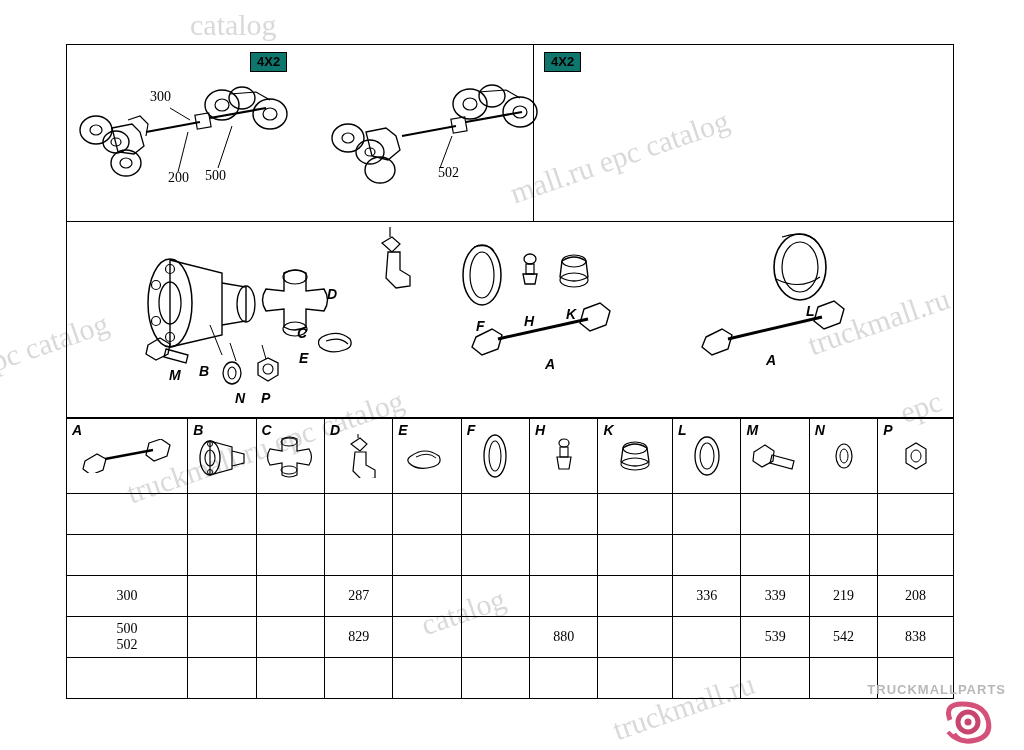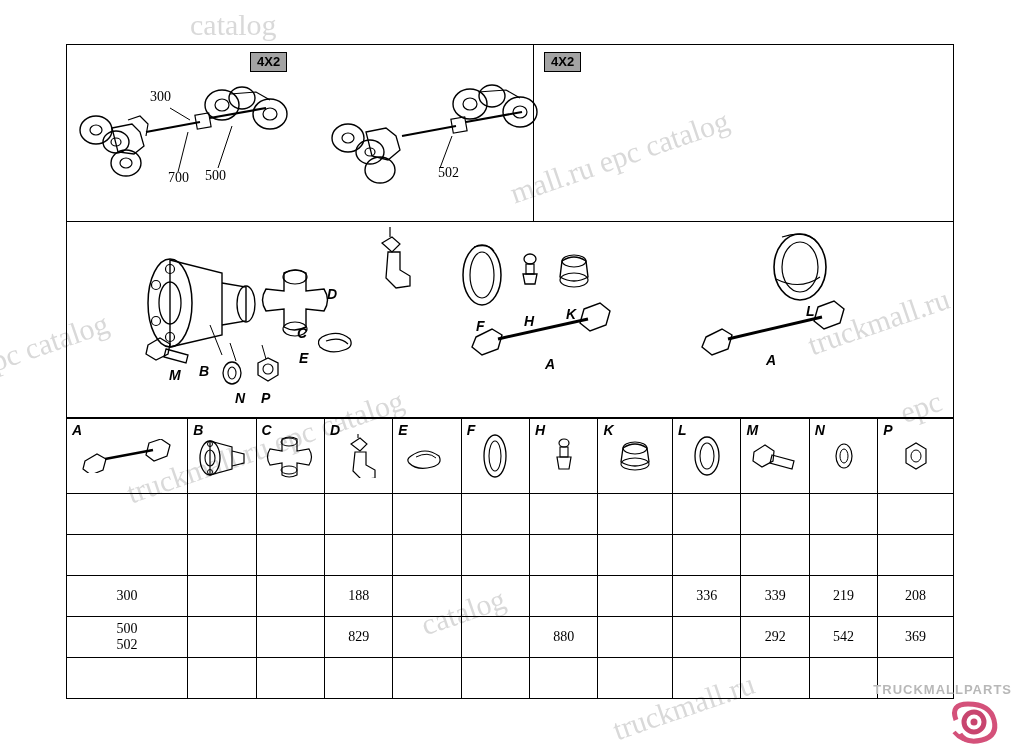--- a/index.html
+++ b/index.html
@@ -45,21 +45,21 @@
 
   
   #topSplit{left:0;width:0;top:0;height:176px;border-left:1.6px solid #000;}
 
   .tag{
     position:absolute;
     border:1.4px solid #000;
     font-size:13px;
     font-weight:bold;
     padding:2px 6px 3px 6px;
-    background:#a3a3a3;
+    background:#0f766e;
     font-family:"Liberation Sans", sans-serif;
     line-height:1;
   }
 
   .lbl{
     position:absolute;
     font-size:14px;
     font-family:"Liberation Serif", serif;
     white-space:nowrap;
   }
@@ -89,21 +89,21 @@
     font-size:14px;
     font-weight:bold;
     font-style:italic;
     font-family:"Liberation Sans",sans-serif;
   }
   .iconbox{width:100%;height:100%;display:flex;align-items:center;justify-content:center;}
   .twoline{line-height:1.15;}
 
   
   .logo{
-    position:absolute;right:10px;bottom:6px;
+    position:absolute;right:16px;bottom:6px;
     width:150px;height:62px;
     pointer-events:none;
   }
   .logo .txt{
     position:absolute;right:2px;top:0px;
     font-size:13px;letter-spacing:1px;
     color:#b8b8b8;font-weight:bold;
     font-family:"Liberation Sans",sans-serif;
   }
 </style>
@@ -148,21 +148,21 @@
     <ellipse cx="172" cy="18" rx="13" ry="11" fill="none" stroke="#000" stroke-width="1.4"></ellipse>
     <ellipse cx="200" cy="34" rx="17" ry="15" fill="none" stroke="#000" stroke-width="1.4"></ellipse>
     <ellipse cx="200" cy="34" rx="7" ry="6" fill="none" stroke="#000" stroke-width="1.2"></ellipse>
     <path d="M160 14 L186 12 L200 20" fill="none" stroke="#000" stroke-width="1.2"></path>
 
     <line x1="100" y1="28" x2="120" y2="40" stroke="#000" stroke-width="1"></line>
     <line x1="108" y1="92" x2="118" y2="52" stroke="#000" stroke-width="1"></line>
     <line x1="148" y1="88" x2="162" y2="46" stroke="#000" stroke-width="1"></line>
   </svg>
   <div class="lbl" style="left:150px;top:89px;">300</div>
-  <div class="lbl" style="left:168px;top:170px;">700</div>
+  <div class="lbl" style="left:168px;top:170px;">200</div>
   <div class="lbl" style="left:205px;top:168px;">500</div>
 
   <div class="tag" style="left:544px;top:52px;">4X2</div>
 
   <svg width="300" height="130" style="position:absolute;left:322px;top:80px;">
     <ellipse cx="26" cy="58" rx="16" ry="14" fill="none" stroke="#000" stroke-width="1.4"></ellipse>
     <ellipse cx="26" cy="58" rx="6" ry="5" fill="none" stroke="#000" stroke-width="1.2"></ellipse>
     <ellipse cx="48" cy="72" rx="14" ry="12" fill="none" stroke="#000" stroke-width="1.4"></ellipse>
     <ellipse cx="48" cy="72" rx="5" ry="4" fill="none" stroke="#000" stroke-width="1.2"></ellipse>
     <ellipse cx="58" cy="90" rx="15" ry="13" fill="none" stroke="#000" stroke-width="1.4"></ellipse>
@@ -417,43 +417,43 @@
       <td></td>
       <td></td>
       <td></td>
       <td></td>
       <td></td>
     </tr>
     <tr>
       <td>300</td>
       <td></td>
       <td></td>
-      <td>188</td>
+      <td>287</td>
       <td></td>
       <td></td>
       <td></td>
       <td></td>
       <td>336</td>
       <td>339</td>
       <td>219</td>
       <td>208</td>
     </tr>
     <tr>
       <td class="twoline">500<br>502</td>
       <td></td>
       <td></td>
       <td>829</td>
       <td></td>
       <td></td>
       <td>880</td>
       <td></td>
       <td></td>
-      <td>292</td>
+      <td>539</td>
       <td>542</td>
-      <td>369</td>
+      <td>838</td>
     </tr>
     <tr>
       <td></td>
       <td></td>
       <td></td>
       <td></td>
       <td></td>
       <td></td>
       <td></td>
       <td></td>

